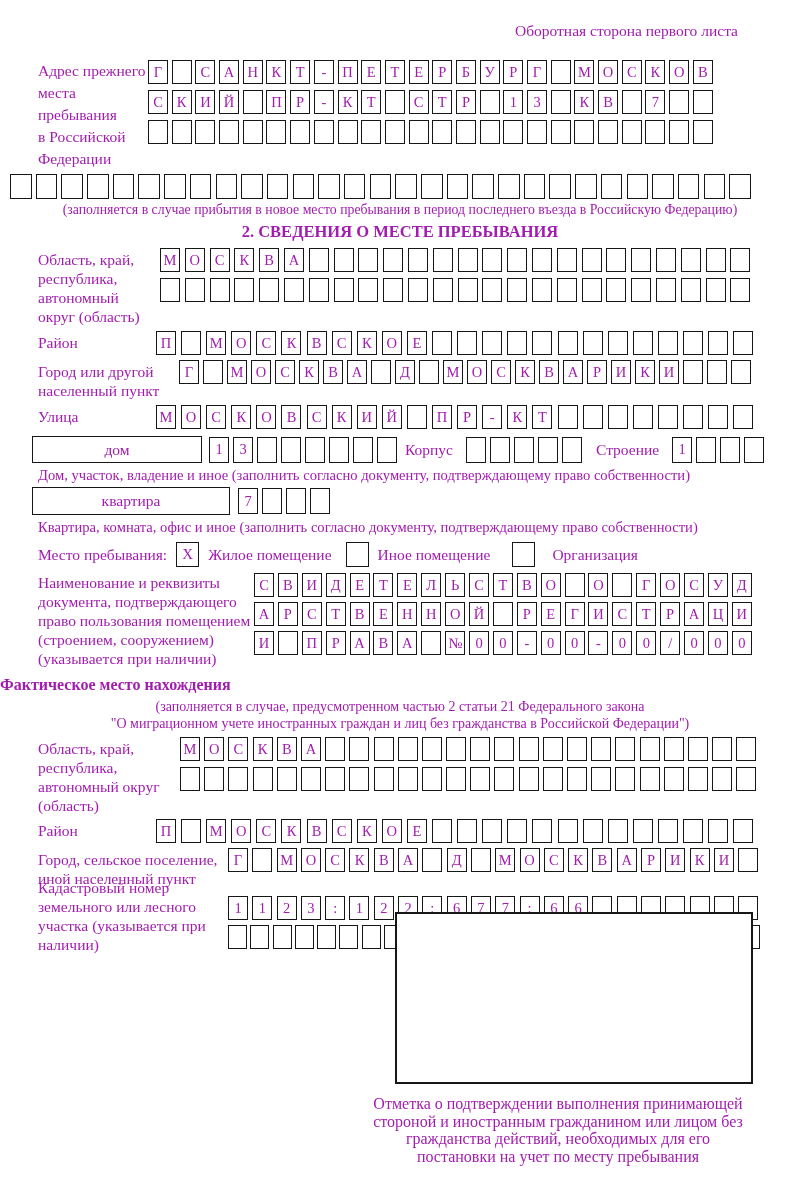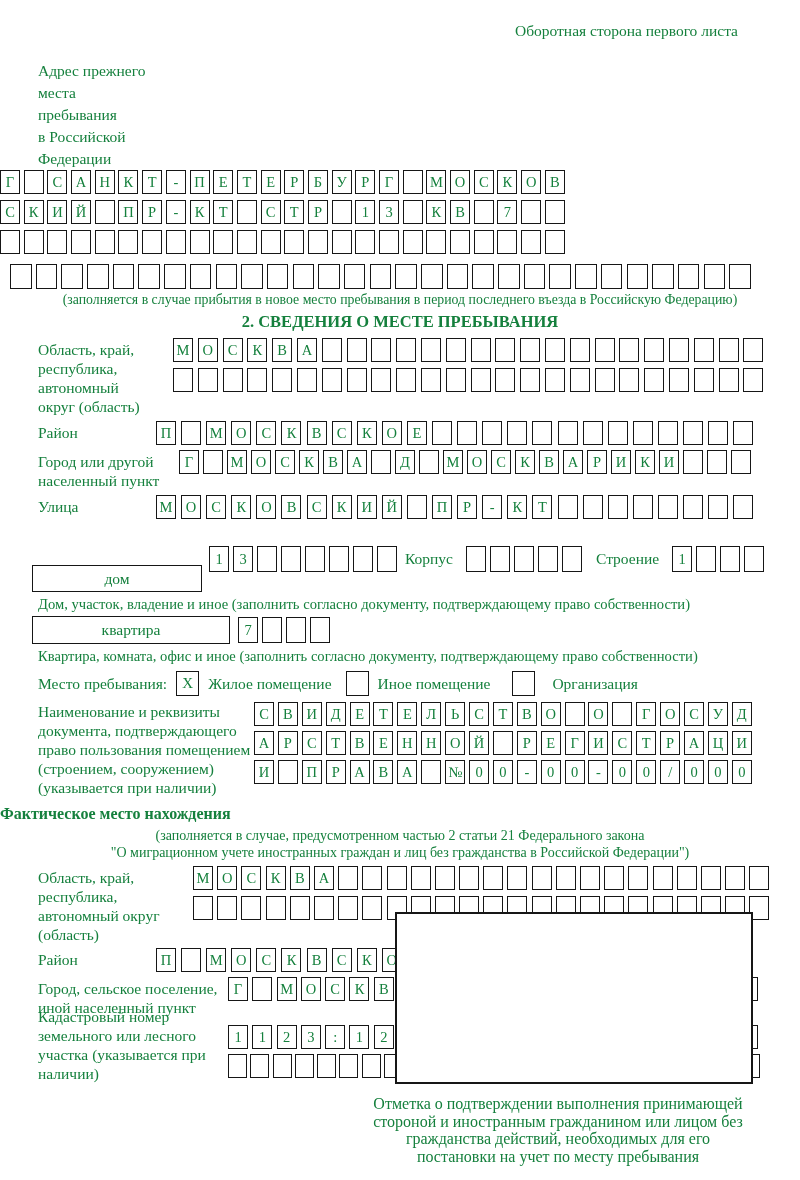--- a/index.html
+++ b/index.html
@@ -1,50 +1,50 @@
 <!DOCTYPE html>
 <html><head>
 <meta charset="utf-8">
 <style>
   * { margin:0; padding:0; box-sizing:border-box; }
   html,body { background:#fff; }
   .page {
     position:relative; width:800px; height:1180px; margin:0 auto;
-    background:#fff; color:#15803d;
+    background:#fff; color:#a21caf;
     font-family:"Liberation Serif","DejaVu Serif",serif;
     font-size:15.5px; overflow:hidden;
   }
   .header-note { padding:22px 62px 0 0; text-align:right; font-size:15.5px; }
 
   
   .cells { display:flex; }
   .cell {
     flex:none; width:20px; height:24px;
     border:1.6px solid #161616; background:#fff;
     display:flex; align-items:center; justify-content:center;
     font-size:14.5px; line-height:1;
   }
   .rowstack > .cells { margin-bottom:6px; }
   .gp37 { gap:3.7px; } .gp48 { gap:4.8px; } .gp51 { gap:5.1px; }
   .gp40 { gap:4px; }   .gp42 { gap:4.2px; } .gp39 { gap:3.9px; }
   .gp43 { gap:4.3px; } .gp33 { gap:3.3px; }
   .gp33 .cell { width:19px; }
   .big .cell { width:21.5px; height:25px; }
 
-  .addr-block { display:flex; margin:20px 12px 0 0;flex-direction:column; }
+  .addr-block { display:flex; margin:20px 12px 0 0; }
   .addr-label { width:148px; padding-left:38px; line-height:22px; }
   .addr-label span{ display:block; }
   .overflow-row { margin:4px 0 0 10px; }
   .center-note { text-align:center; font-size:13.8px; margin-top:3px; }
   .sec-title { text-align:center; font-weight:bold; font-size:16.5px; margin-top:4px; }
 
   .frow { display:flex; align-items:flex-start; padding-left:38px; margin-top:5px; }
   .flabel { flex:none; line-height:19px; padding-top:2px; }
   .w115 { width:118px; } .w141 { width:141px; } .w190 { width:190px; }
-  .lblock { display:flex; padding-left:38px; margin-top:6px;gap:13px; }
+  .lblock { display:flex; padding-left:38px; margin-top:6px; }
 
   .widebox {
     flex:none; border:1.6px solid #161616; height:27px;
     display:flex; align-items:center; justify-content:center; font-size:15.5px;
   }
   .house-row { display:flex; align-items:center; padding-left:32px; margin-top:7px; }
   .house-row .cells { margin-left:7px; }
   .inline-lbl { padding:0 6px 0 8px; }
   .house-row .cell, .apt-row .cell { height:26px; }
   .apt-row { display:flex; align-items:center; padding-left:32px; margin-top:3px; }
@@ -353,21 +353,21 @@
         <span class="cell"></span>
         <span class="cell"></span>
         <span class="cell"></span>
         <span class="cell"></span>
         <span class="cell"></span>
         <span class="cell"></span>
       </div>
   </div>
 
   <div class="house-row">
-    <div class="widebox" style="width:170px;margin-top:39px;">дом</div>
+    <div class="widebox" style="width:170px;">дом</div>
     <div class="cells gp40">
         <span class="cell">1</span>
         <span class="cell">3</span>
         <span class="cell"></span>
         <span class="cell"></span>
         <span class="cell"></span>
         <span class="cell"></span>
         <span class="cell"></span>
         <span class="cell"></span>
       </div>

